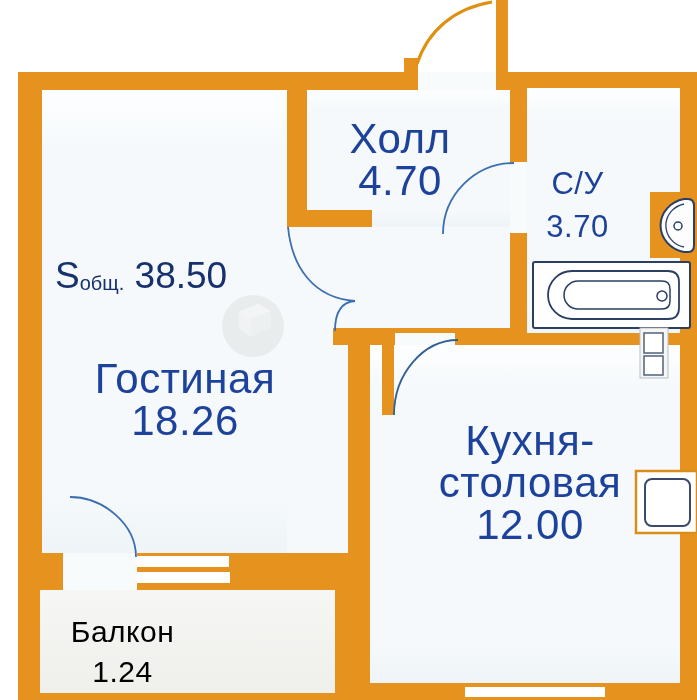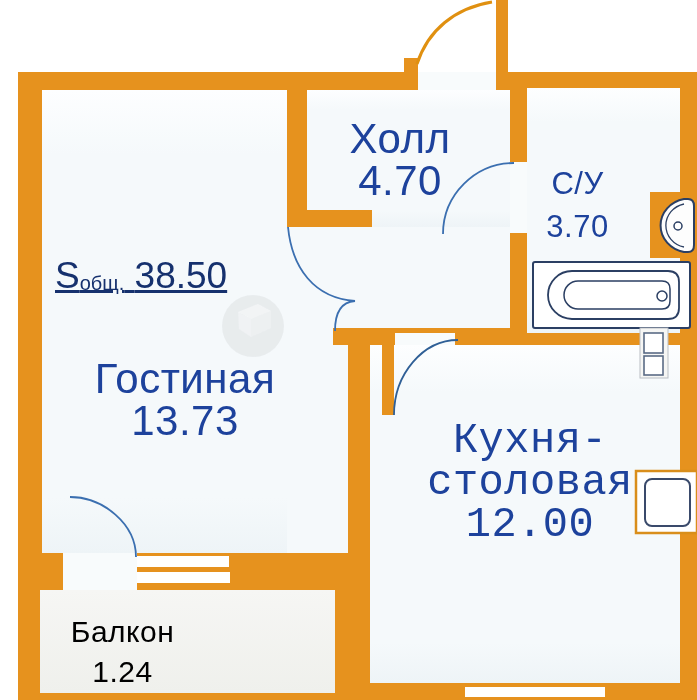--- a/index.html
+++ b/index.html
@@ -90,38 +90,38 @@
       <rect x="644" y="333" width="19" height="20" fill="#ffffff" stroke="#5a6b85" stroke-width="1.6"></rect>
       <rect x="644" y="356" width="19" height="19" fill="#ffffff" stroke="#5a6b85" stroke-width="1.6"></rect>
     </g>
 
     <g>
       <rect x="636" y="471" width="61" height="62" fill="#ffffff" stroke="var(--stove-frame)" stroke-width="2.5"></rect>
       <rect x="645" y="479" width="45" height="47" rx="7" fill="#ffffff" stroke="#3a4a6b" stroke-width="2"></rect>
     </g>
   </svg>
 
-  <div class="total-label" style="left:55px;top:255px;text-decoration:underline;"><span>S</span><sub>общ.</sub>&nbsp;<span>38.50</span></div>
+  <div class="total-label" style="left:55px;top:255px;"><span>S</span><sub>общ.</sub>&nbsp;<span>38.50</span></div>
 
   <div class="room-label" style="left:325px;top:118px;width:150px;">
     <span>Холл</span>
     <span class="area">4.70</span>
   </div>
 
   <div class="room-label label-sm" style="left:515px;top:162px;width:125px;">
     <span>С/У</span>
     <span class="area">3.70</span>
   </div>
 
   <div class="room-label" style="left:60px;top:358px;width:250px;">
     <span>Гостиная</span><br>
-    <span class="area">13.73</span>
+    <span class="area">18.26</span>
   </div>
 
-  <div class="room-label" style="left:420px;top:420px;width:220px;font-family:Liberation Mono, monospace;">
+  <div class="room-label" style="left:420px;top:420px;width:220px;">
     <span>Кухня-</span><br>
     <span>столовая</span>
     <span class="area">12.00</span>
   </div>
 
   <div class="room-label label-balcony" style="left:45px;top:612px;width:155px;">
     <span>Балкон</span>
     <span class="area">1.24</span>
   </div>
 

